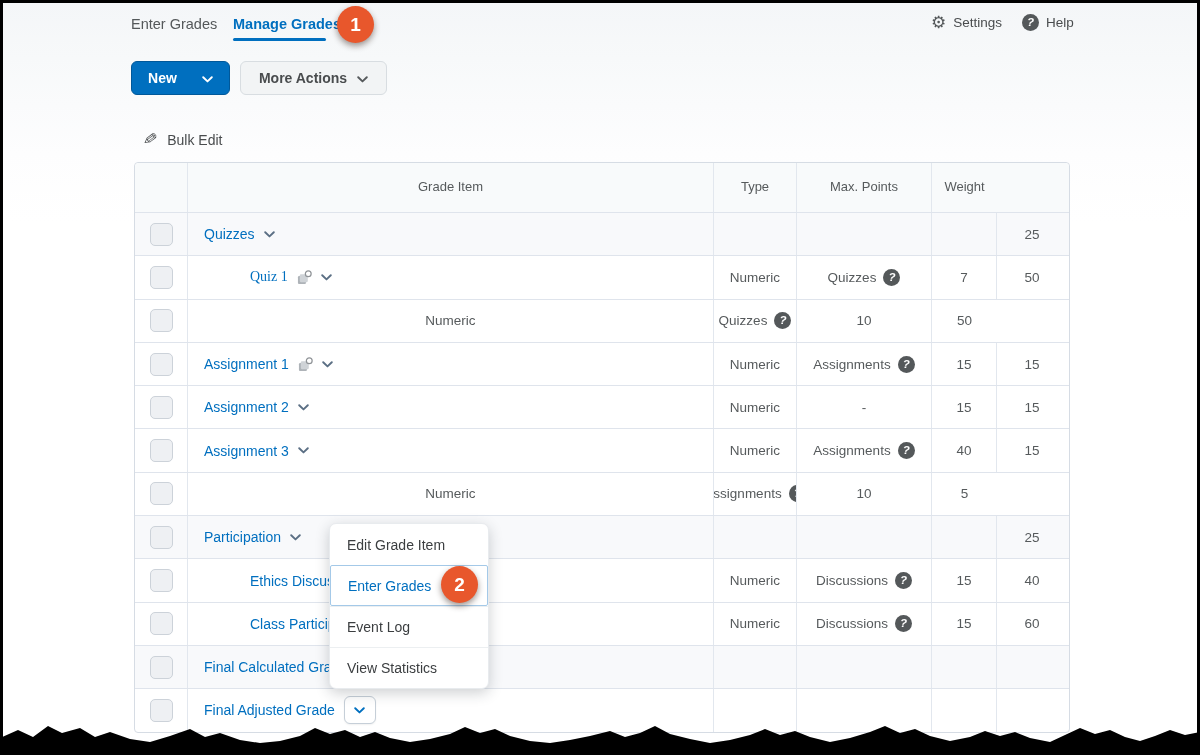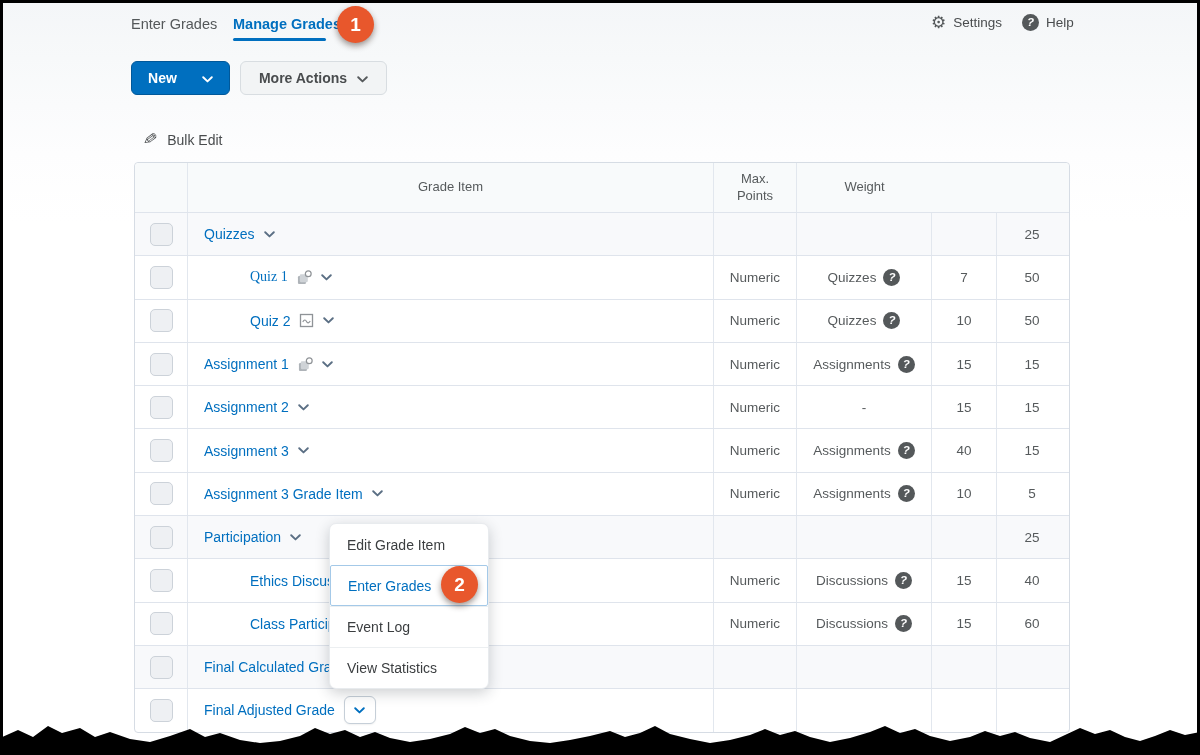--- a/index.html
+++ b/index.html
@@ -114,20 +114,21 @@
 
   <div class="bulk">
     <span class="pencil">✎</span>
     <span>Bulk Edit</span>
   </div>
 
   <div class="gtable">
     <div class="tr head">
       <div class="td"></div>
       <div class="td th">Grade Item</div>
+      <div class="td th">Type</div>
       <div class="td th" style="padding:0 8px;">Max. Points</div>
       <div class="td th">Weight</div>
     </div>
     <div>
         <div class="tr body-row shaded">
           <div class="td">
             <div class="cbox"></div>
           </div>
           <div class="td name" style="padding-left: 16px;">
             <div class="rowname">Quizzes</div>
@@ -172,34 +173,20 @@
               <span class="qcircle">?</span>
             </div>
           </div>
           <div class="td">7</div>
           <div class="td">50</div>
         </div>
         <div class="tr body-row">
           <div class="td">
             <div class="cbox"></div>
           </div>
-          <div class="td name" style="padding-left: 62px;">
-            <div class="rowname">Quiz 2</div>
-            <div class="itm-icon">
-              <svg width="15" height="15" viewBox="0 0 16 16">
-                <rect x="1.6" y="1.6" width="12.8" height="12.8" fill="#fff" stroke="#8f9397" stroke-width="1.4"></rect>
-                <path d="M4 9.5 C5.5 6.8 7 6.8 8 9 C9 11.2 10.5 11 12 8.6" stroke="#8f9397" stroke-width="1.2" fill="none"></path>
-              </svg>
-            </div>
-            <div class="chev-link">
-              <svg width="11" height="7" viewBox="0 0 11 7">
-                <path d="M1.2 1.2 L5.5 5.4 L9.8 1.2" stroke="#5b6f84" stroke-width="1.9" fill="none" stroke-linecap="round" stroke-linejoin="round"></path>
-              </svg>
-            </div>
-          </div>
           <div class="td">Numeric</div>
           <div class="td">
             <div class="assoc">
               <span>Quizzes</span>
               <span class="qcircle">?</span>
             </div>
           </div>
           <div class="td">10</div>
           <div class="td">50</div>
         </div>
@@ -272,28 +259,20 @@
               <span class="qcircle">?</span>
             </div>
           </div>
           <div class="td">40</div>
           <div class="td">15</div>
         </div>
         <div class="tr body-row">
           <div class="td">
             <div class="cbox"></div>
           </div>
-          <div class="td name" style="padding-left: 16px;">
-            <div class="rowname">Assignment 3 Grade Item</div>
-            <div class="chev-link">
-              <svg width="11" height="7" viewBox="0 0 11 7">
-                <path d="M1.2 1.2 L5.5 5.4 L9.8 1.2" stroke="#5b6f84" stroke-width="1.9" fill="none" stroke-linecap="round" stroke-linejoin="round"></path>
-              </svg>
-            </div>
-          </div>
           <div class="td">Numeric</div>
           <div class="td">
             <div class="assoc">
               <span>Assignments</span>
               <span class="qcircle">?</span>
             </div>
           </div>
           <div class="td">10</div>
           <div class="td">5</div>
         </div>

